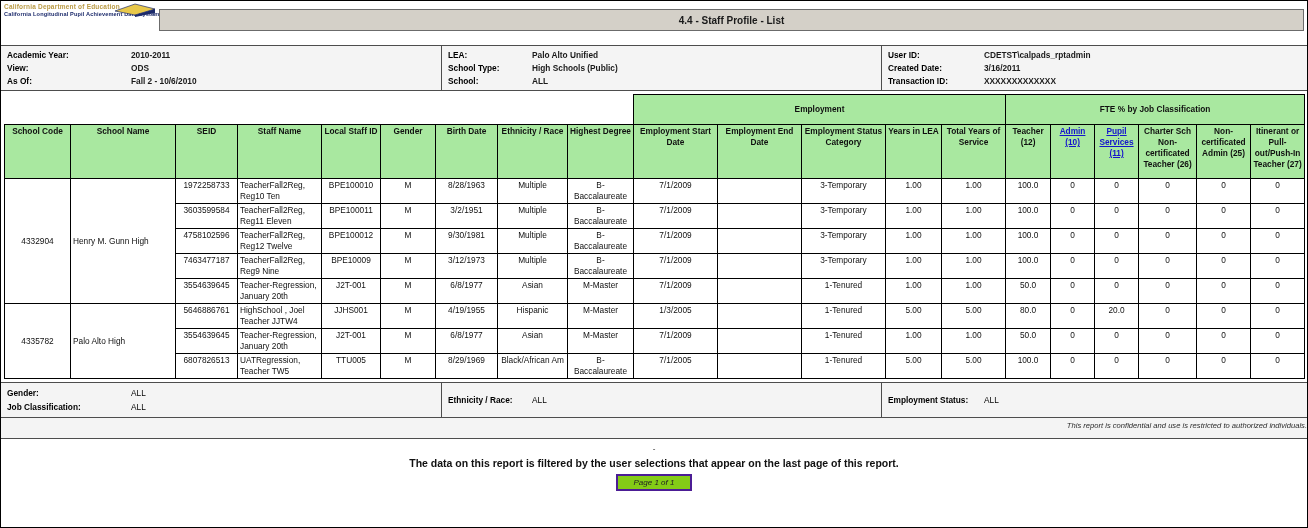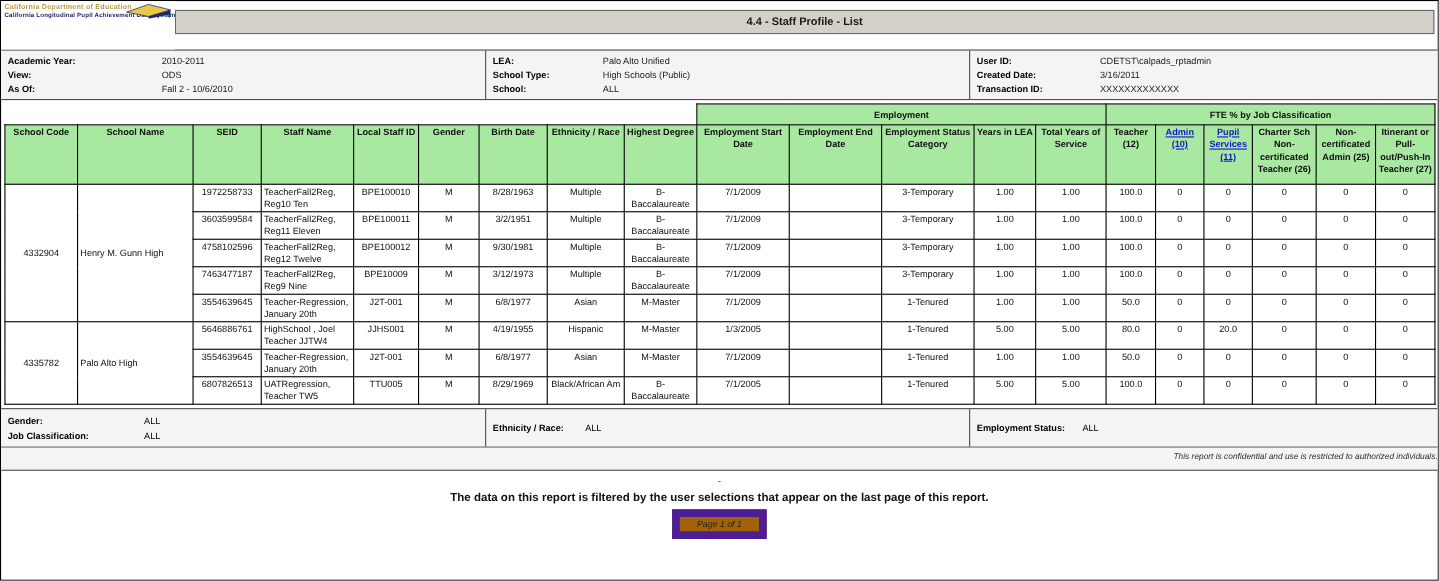--- a/index.html
+++ b/index.html
@@ -54,23 +54,23 @@
     background: #f4f4f4; height: 46px;
   }
   .param-col {
     display: flex; flex-direction: column; justify-content: center;
     padding: 2px 0 2px 6px; position: relative;
   }
   .param-col + .param-col { border-left: 1px solid #4d4d4d; }
   .pc1 { width: 440px; }
   .pc2 { width: 440px; }
   .pc3 { flex: 1 1 auto; }
-  .param-row { display: flex; height: 15px; align-items: center; gap: 16px; }
+  .param-row { display: flex; height: 15px; align-items: center; }
   .param-label { font-size: 8.3px; font-weight: bold; color: #000; }
-  .param-value { font-size: 8.3px; color: #1a1a1a; }
+  .param-value { font-size: 8.3px; color: #1a1a1a; font-weight: bold; }
   .pc1 .param-label { width: 124px; }
   .pc1 .param-value { }
   .pc2 .param-label { width: 84px; }
   .pc3 .param-label { width: 96px; }
 
   
   .gridwrap { padding: 3px 3px 0 3px; }
   table.grid {
     border-collapse: collapse; width: 1300px; table-layout: fixed;
     font-size: 8.3px; color: #101010;
@@ -83,21 +83,21 @@
     word-wrap: break-word;
   }
   thead th {
     background: #a9e8a0;
     font-weight: bold;
     text-align: center;
     vertical-align: bottom;
     padding-bottom: 2px;
     line-height: 10px;
   }
-  thead tr.grouprow th { height: 19px; vertical-align: middle; }
+  thead tr.grouprow th { height: 30px; vertical-align: middle; }
   thead tr.grouprow th.blank { background: #fff; border: none; }
   thead tr.colrow th { height: 54px; }
   td { background: #fff; }
   td.c { text-align: center; }
   td.l { text-align: left; }
   a.hdrlink { color: #1414cc; text-decoration: underline; }
 
   
   .footstrip {
     display: flex; background: #f4f4f4;
@@ -118,21 +118,21 @@
   .confidential {
     text-align: right; font-size: 7.6px; font-style: italic;
     color: #2b2b2b; background: #f4f4f4; padding: 3px 0 8px 0;
     border-bottom: 1px solid #4d4d4d;
   }
   .bottomnote { text-align: center; padding-top: 6px; }
   .dash { font-size: 8px; color: #222; line-height: 8px; }
   .filternote { font-size: 10.5px; font-weight: bold; color: #111; padding-top: 4px; }
   .pagebox {
     display: inline-block; margin-top: 5px; padding: 2px 16px;
-    background: #a16207; border: 7px solid #4c1d95;
+    background: #84cc16; border: 2px solid #4c1d95;
     font-size: 8px; font-style: italic; color: #222;
   }
 </style>
 </head>
 <body>
 
 <div id="page">
 
   <div class="topbar">
     <div class="logo-cell">

